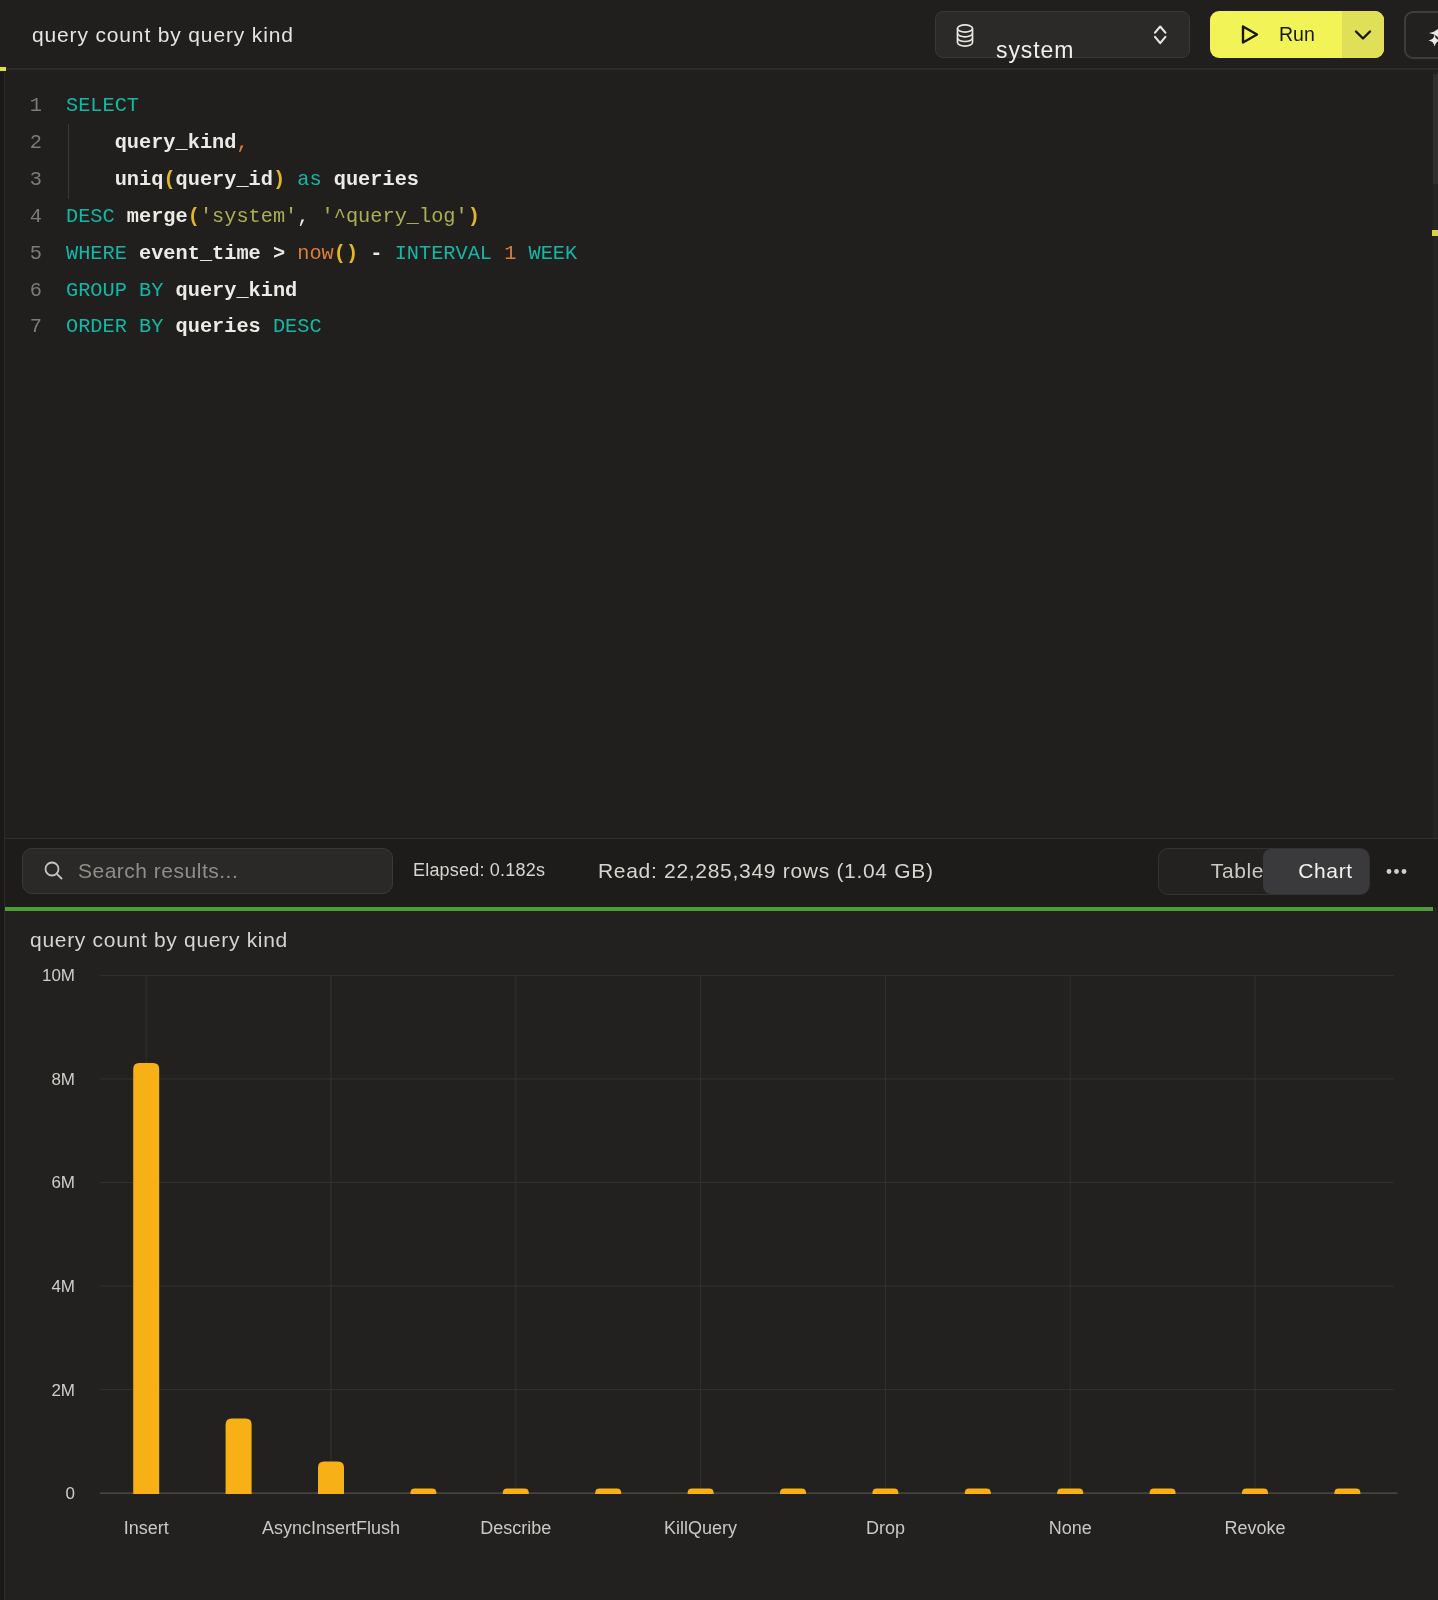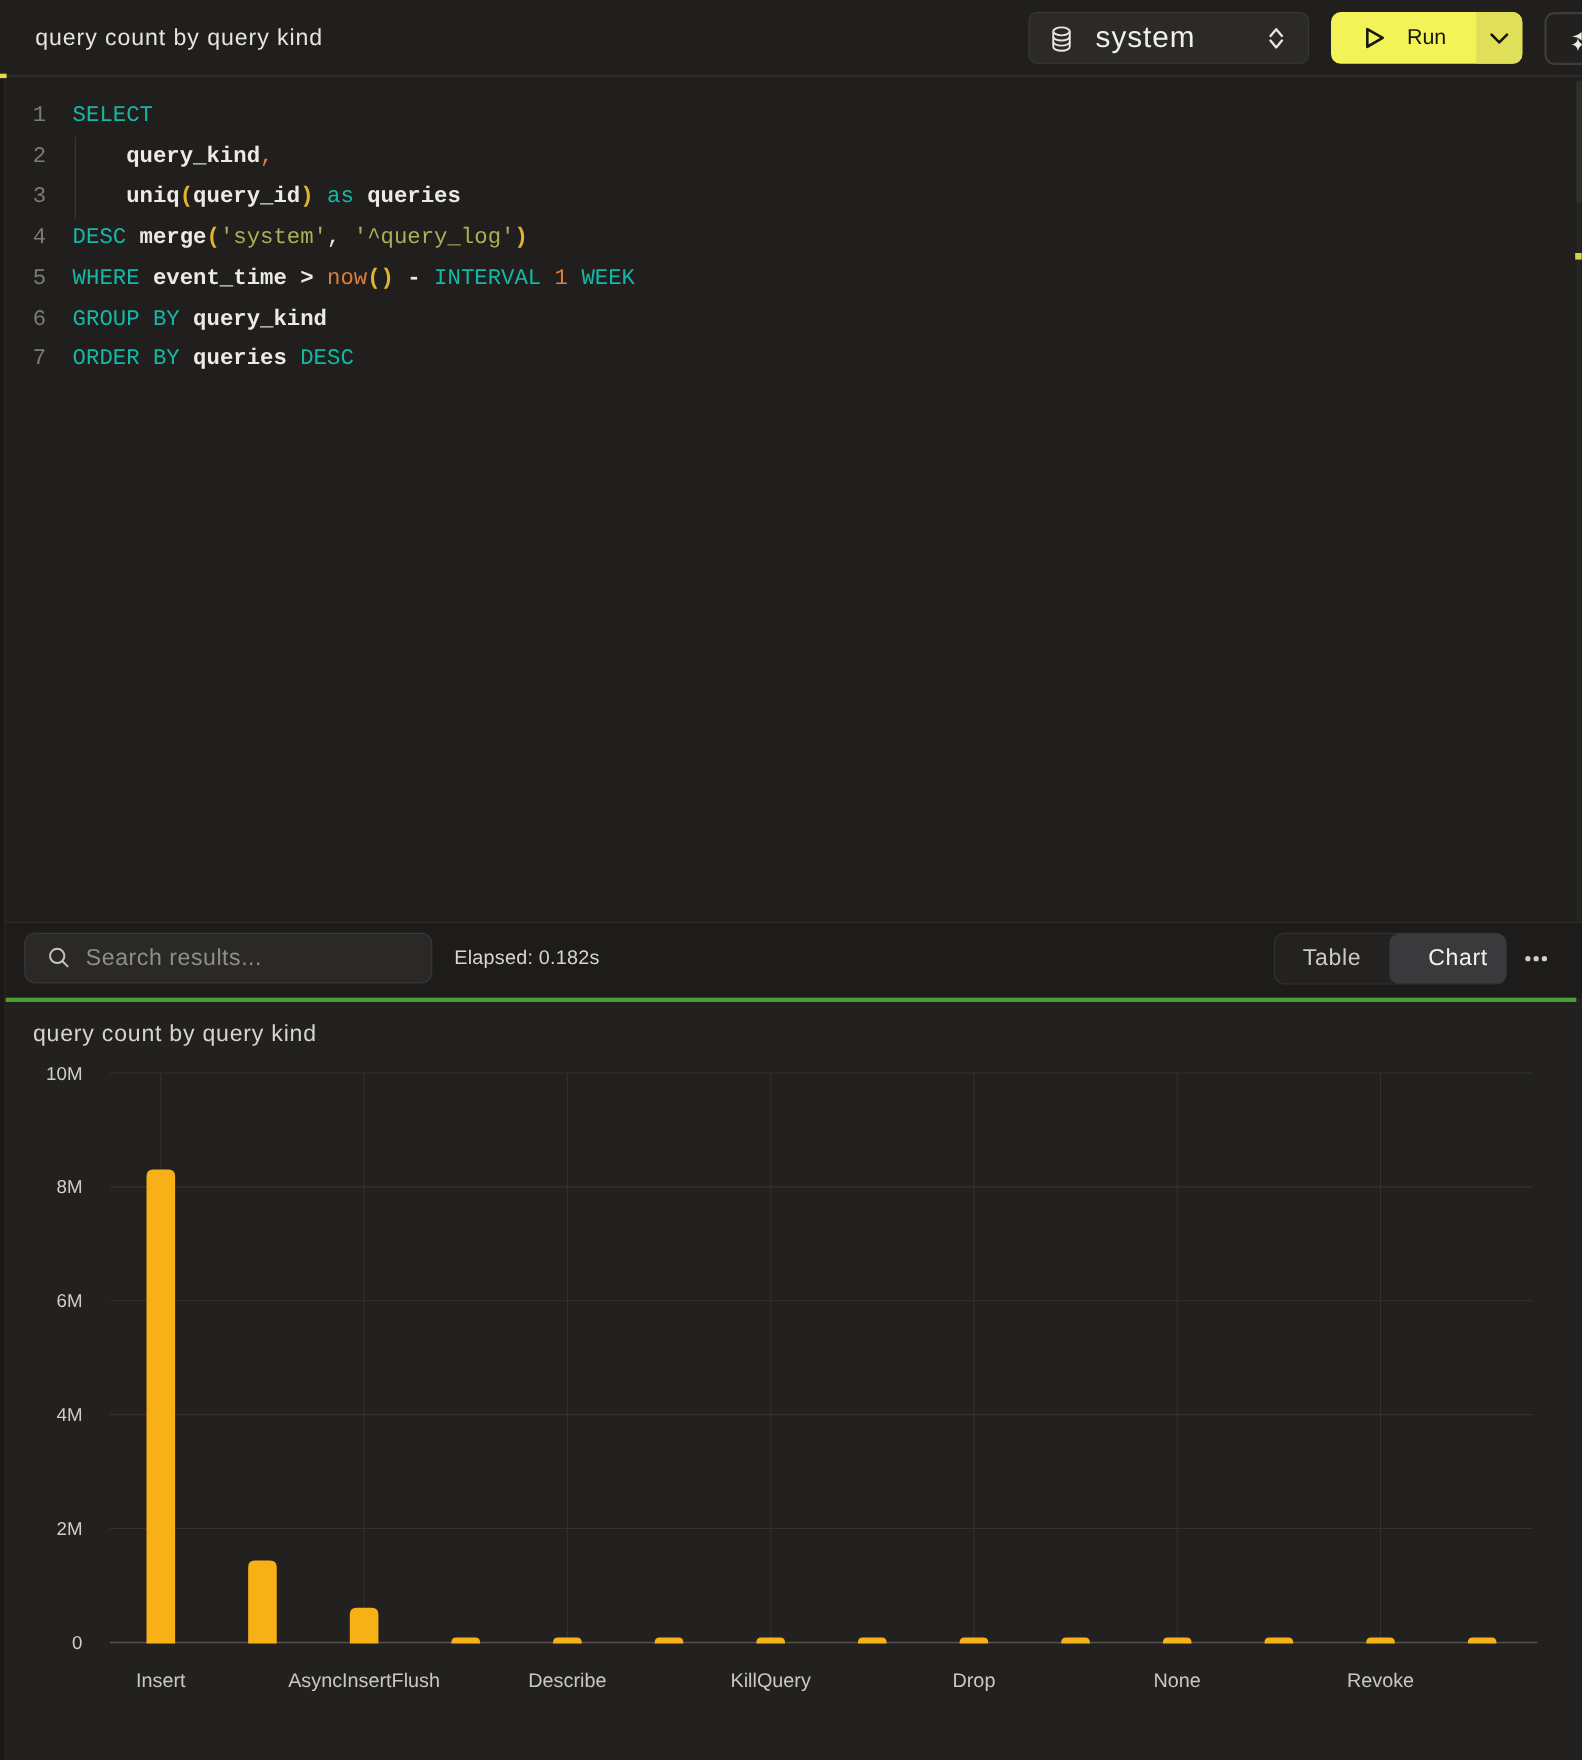--- a/index.html
+++ b/index.html
@@ -7,21 +7,21 @@
   body { background:#21201e; font-family:"Liberation Sans", sans-serif; }
   #app { position:relative; width:1438px; height:1600px; }
   .abs { position:absolute; }
 
   
   #topbar { left:0; top:0; width:1438px; height:70px; background:#201f1d; border-bottom:2px solid #2c2b29; }
   #tabmark { left:0; top:67px; width:6px; height:4px; background:#e3dd4a; z-index:5; }
   #title { left:32px; top:0; height:70px; line-height:70px; font-size:21px; color:#e6e4e1; letter-spacing:0.85px; }
 
   #sysbtn { left:935px; top:11px; width:255px; height:47px; background:#2b2a28; border:1px solid #3a3937; border-radius:8px; }
-  #systext { left:996px; top:11px; height:47px; line-height:46px; font-size:27px; color:#f0efec; letter-spacing:0.9px; }
+  #systext { left:996px; top:27px; height:47px; line-height:46px; font-size:23px; color:#f0efec; letter-spacing:0.9px; }
 
   #runbtn { left:1210px; top:11px; width:174px; height:47px; background:#f2f356; border-radius:9px; overflow:hidden; }
   #runsplit { position:absolute; left:132px; top:0; width:42px; height:47px; background:#dfe057; }
   #runtext { left:1279px; top:11px; height:63px; line-height:46px; font-size:19.5px; color:#18170c; font-weight:500; }
 
   #aibtn { left:1404px; top:11px; width:70px; height:48px; background:#222120; border:2px solid #3e3d3a; border-radius:9px; }
 
   
   #editor { left:0; top:72px; width:1438px; height:766px; background:#201f1d; }
   #leftstrip { left:0; top:72px; width:5px; height:1528px; background:#1a1918; border-right:1px solid #2c2b29; z-index:4; }
@@ -42,21 +42,21 @@
   #scrollmark { left:1432px; top:230px; width:6px; height:6px; background:#d6d33e; }
 
   
   #toolbar { left:0; top:838px; width:1438px; height:70px; background:#1d1c1a; border-top:1px solid #31302d; }
   #search { left:22px; top:848px; width:371px; height:46px; background:#2a2927; border:1px solid #3a3938; border-radius:10px; }
   #searchtext { left:78px; top:848px; height:46px; line-height:45px; font-size:21px; color:#8f8e8b; letter-spacing:0.5px; }
   #elapsed { left:413px; top:848px; height:46px; line-height:45px; font-size:18px; color:#d7d5d2; letter-spacing:0.2px; }
   #readtxt { left:598px; top:848px; height:46px; line-height:45px; font-size:21px; color:#d7d5d2; letter-spacing:0.7px; }
   #toggle { left:1158px; top:848px; width:212px; height:47px; background:#232220; border:1px solid #343330; border-radius:10px; }
   #seg { position:absolute; left:104px; top:0; width:106px; height:45px; background:#3a393b; border-radius:8px; }
-  #tabletext { left:1158px; top:848px; width:106px; height:47px; line-height:46px; font-size:21px; color:#cbc9c6; letter-spacing:0.6px; text-align:center; }
+  #tabletext { left:1158px; top:848px; width:106px; height:47px; line-height:46px; font-size:21px; color:#cbc9c6; letter-spacing:0.6px; text-align:right; }
   #charttext { left:1263px; top:848px; width:125px; height:47px; line-height:46px; font-size:21px; color:#f3f1ee; font-weight:500; letter-spacing:0.6px; text-align:center; }
 
   #greenline { left:0; top:907px; width:1433px; height:4px; background:#4a9e33; }
 
   
   #chartsec { left:0; top:911px; width:1438px; height:689px; background:#22211f; }
   #charttitle { left:30px; top:928px; font-size:21px; color:#d6d4d1; letter-spacing:0.7px; }
 </style>
 </head>
 <body>
@@ -121,20 +121,21 @@
 
   <div id="toolbar" class="abs"></div>
   <div id="search" class="abs">
     <svg width="50" height="44" viewBox="0 0 50 44">
       <circle cx="29" cy="20" r="6.5" fill="none" stroke="#c6c5c3" stroke-width="1.8"></circle>
       <line x1="33.8" y1="24.8" x2="38.5" y2="29.5" stroke="#c6c5c3" stroke-width="1.8" stroke-linecap="round"></line>
     </svg>
   </div>
   <div id="searchtext" class="abs">Search results...</div>
   <div id="elapsed" class="abs">Elapsed: 0.182s</div>
+  <div id="readtxt" class="abs">Read: 22,285,349 rows (1.04 GB)</div>
   <div id="toggle" class="abs">
       <div id="seg"></div>
     </div>
   <div id="tabletext" class="abs">Table</div>
   <div id="charttext" class="abs">Chart</div>
   <svg class="abs" style="left:1382px; top:848px;" width="30" height="47" viewBox="0 0 30 47">
     <circle cx="7" cy="23.5" r="2.4" fill="#d2d0cd"></circle>
     <circle cx="14.5" cy="23.5" r="2.4" fill="#d2d0cd"></circle>
     <circle cx="22" cy="23.5" r="2.4" fill="#d2d0cd"></circle>
   </svg>

